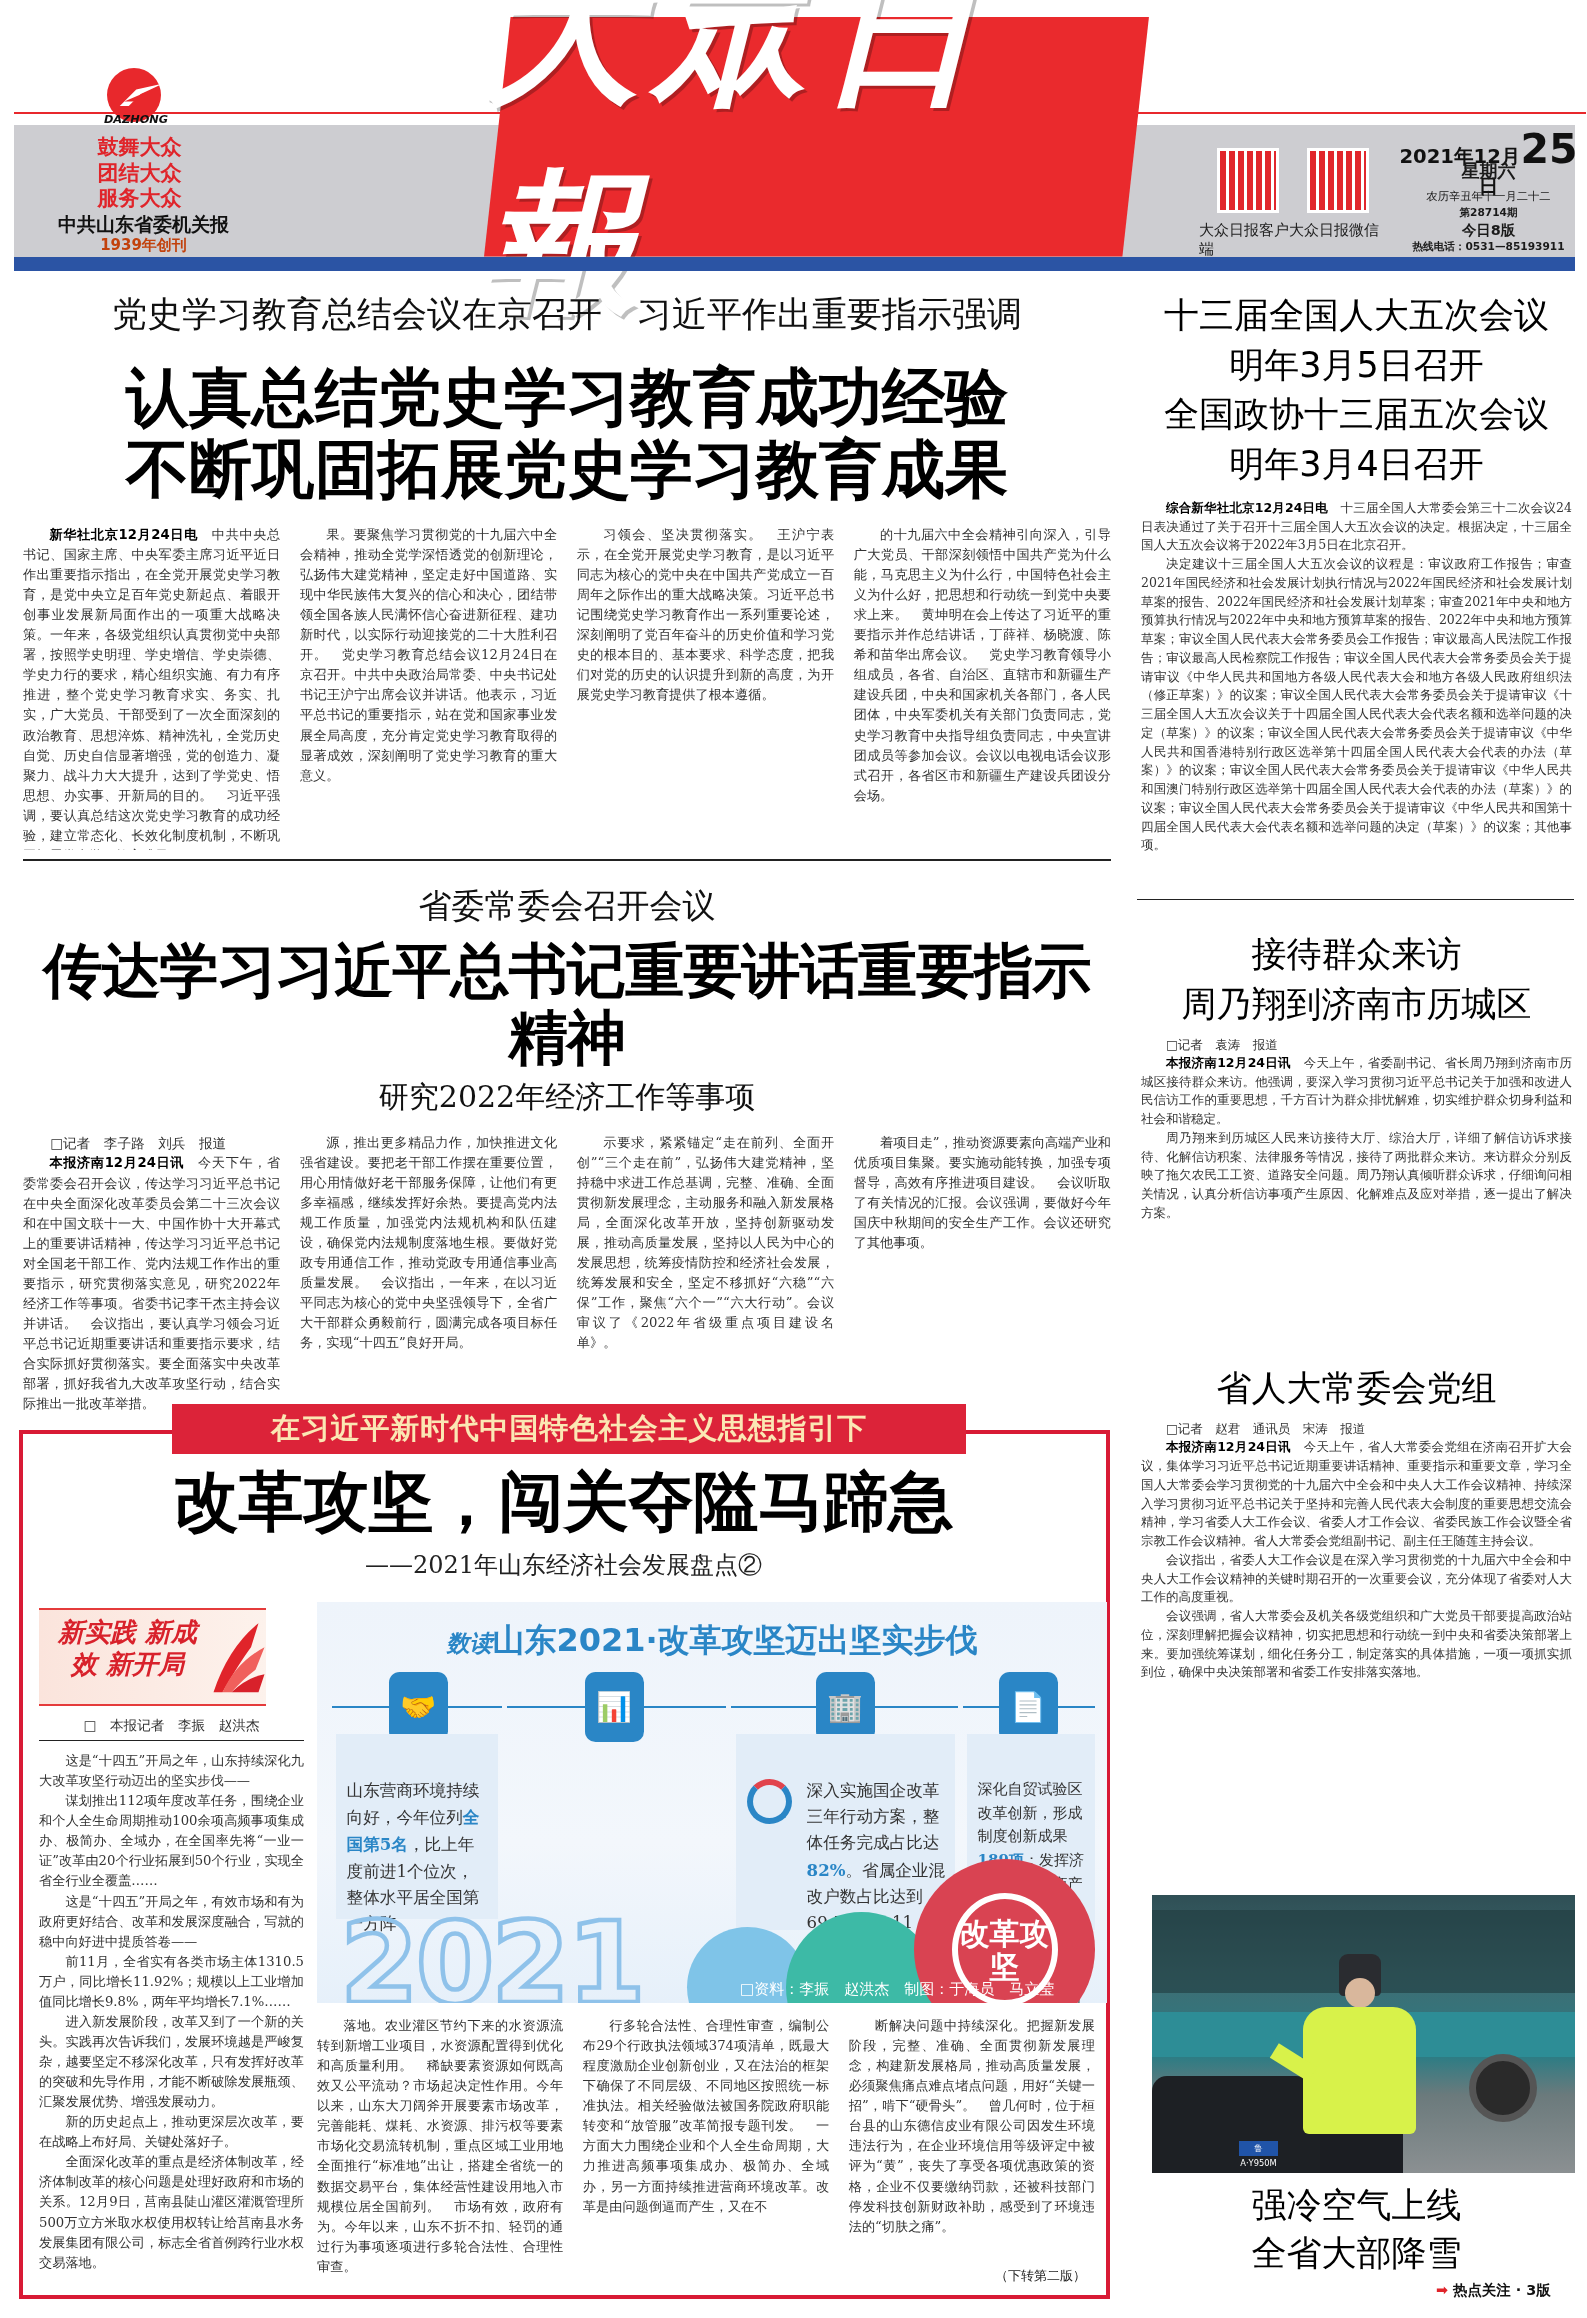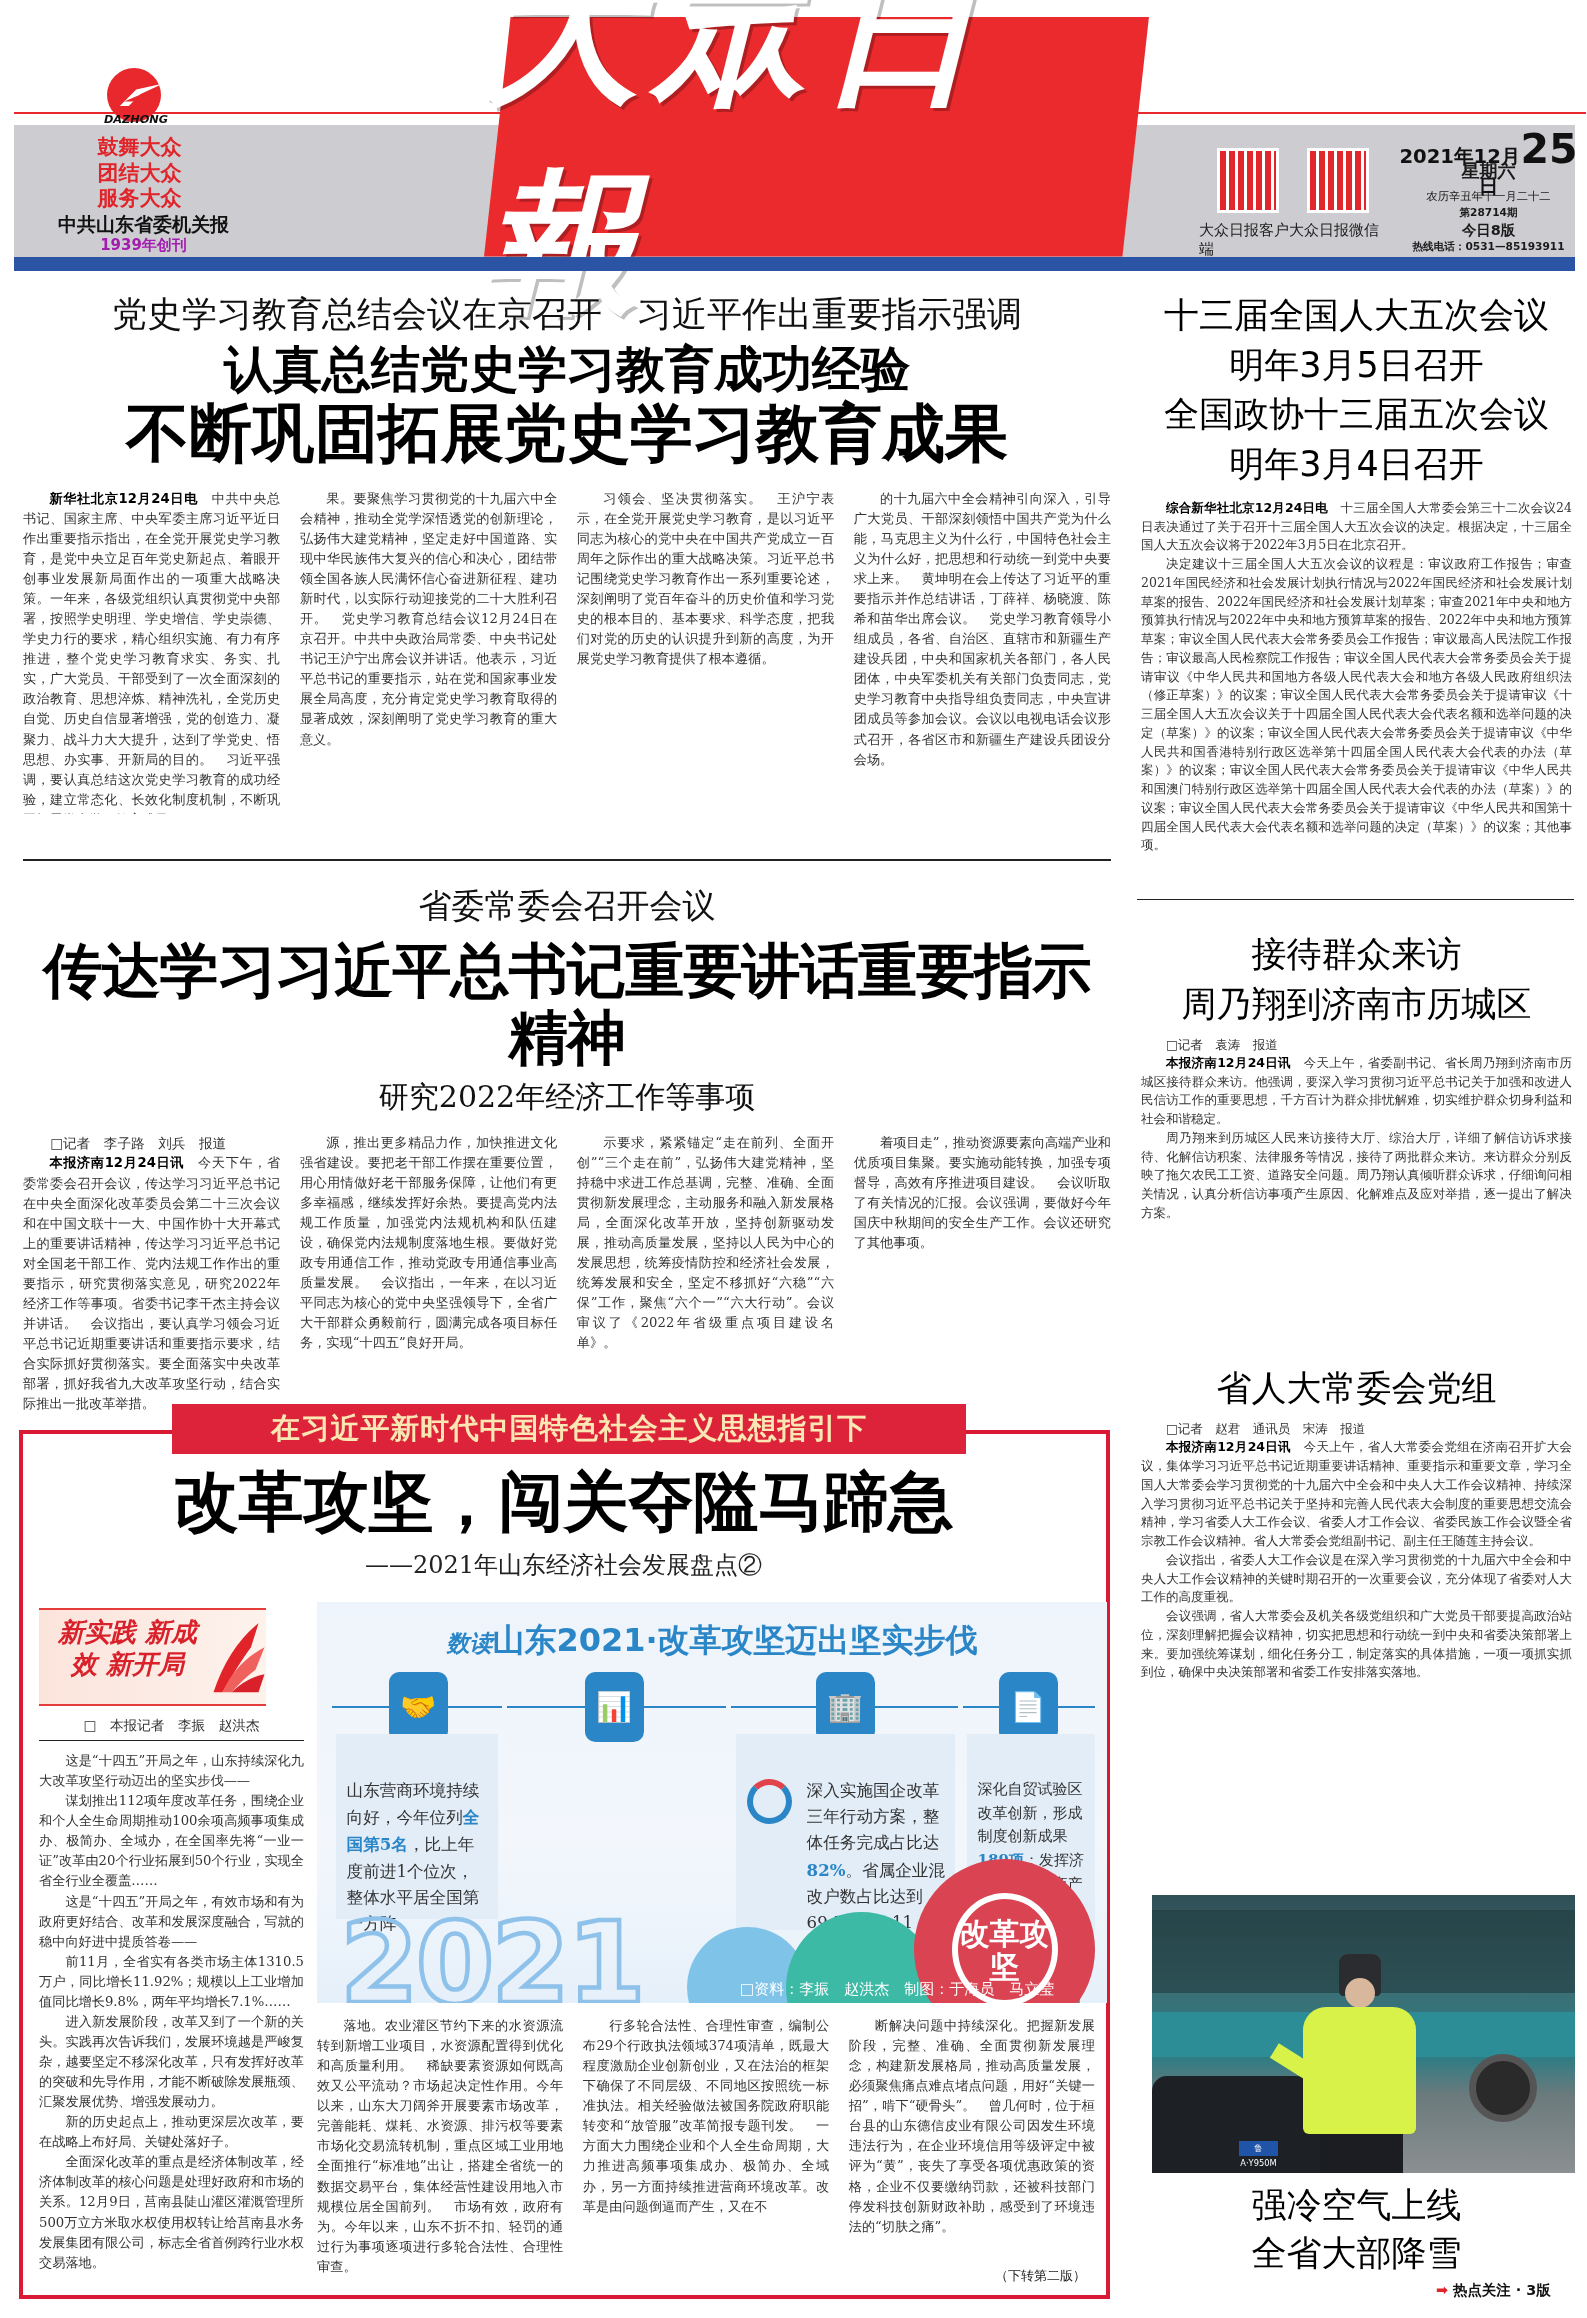--- a/index.html
+++ b/index.html
@@ -17,21 +17,21 @@
             clip-path: polygon(4% 0, 100% 0, 96% 100%, 0 100%); }
   .mh-title { left: 484px; top: 30px; width: 665px; height: 219px; display: flex; align-items: center; justify-content: center;
               color: #ffffff; font-size: 155px; font-weight: bold; letter-spacing: 13.6px; font-style: italic;
               text-shadow: 3px 3px 0 rgba(0,0,0,0.25); }
   .mh-blue { left: 13.6px; top: 257px; width: 1561px; height: 13.6px; background: #2b54a4; }
   .logo-circle { left: 107px; top: 68px; width: 54px; height: 54px; border-radius: 50%; background: #e8282c; }
   .logo-sail { left: 115px; top: 79px; width: 53px; height: 30px; }
   .logo-text { left: 98px; top: 113px; width: 76px; text-align: center; font-size: 11.3px; font-weight: bold; font-style: italic; color: #111; }
   .slogan { left: 45px; width: 189px; text-align: center; font-size: 21px; font-weight: bold; color: #e0242a; }
   .organ { left: 30px; top: 212px; width: 227px; text-align: center; font-size: 19px; font-weight: bold; color: #111; }
-  .founded { left: 30px; top: 236px; width: 227px; text-align: center; font-size: 15px; font-weight: bold; color: #a21caf; }
+  .founded { left: 30px; top: 236px; width: 227px; text-align: center; font-size: 15px; font-weight: bold; color: #c2410c; }
   .qr { width: 62px; height: 65px; background:
         repeating-linear-gradient(90deg, #e1262c 0 6px, #ffffff 6px 9px),
         #e1262c; border: 3.8px solid #fff; }
   .qr::after { content: ""; }
   .qr-label { font-size: 15px; color: #222; width: 98px; }
   .date-line { left: 1398px; top: 125px; width: 181px; text-align: center; font-size: 19.6px; font-weight: bold; color: #111; }
   .date-line .big { font-size: 41px; }
   .weekday { left: 1398px; top: 159px; width: 181px; text-align: center; font-size: 18px; font-weight: bold; }
   .lunar { left: 1398px; top: 189px; width: 181px; text-align: center; font-size: 11.3px; }
   .issue { left: 1398px; top: 206px; width: 181px; text-align: center; font-size: 10.6px; font-weight: bold; }
@@ -117,21 +117,21 @@
   <div class="abs lunar sans">农历辛丑年十一月二十二</div>
   <div class="abs issue sans">第28714期</div>
   <div class="abs pages sans">今日8版</div>
   <div class="abs hotline sans">热线电话：0531—85193911</div>
 
   <div class="abs mh-blue"></div>
 </header>
 
 <section class="abs" style="left:23px;top:291px;width:1088px;height:567px;">
   <div class="kicker" style="font-size:35px;">党史学习教育总结会议在京召开　习近平作出重要指示强调</div>
-  <div class="hl-huge" style="font-size:49px;margin-top:4px;">认真总结党史学习教育成功经验</div>
+  <div class="hl-huge" style="font-size:63px;margin-top:24px;">认真总结党史学习教育成功经验</div>
   <div class="hl-huge" style="font-size:63px;">不断巩固拓展党史学习教育成果</div>
   <div class="cols" style="grid-template-columns:repeat(4,1fr);margin-top:18px;height:325px;overflow:hidden;">
     <p><span class="dateline">新华社北京12月24日电</span>　<span>中共中央总书记、国家主席、中央军委主席习近平近日作出重要指示指出，在全党开展党史学习教育，是党中央立足百年党史新起点、着眼开创事业发展新局面作出的一项重大战略决策。一年来，各级党组织认真贯彻党中央部署，按照学史明理、学史增信、学史崇德、学史力行的要求，精心组织实施、有力有序推进，整个党史学习教育求实、务实、扎实，广大党员、干部受到了一次全面深刻的政治教育、思想淬炼、精神洗礼，全党历史自觉、历史自信显著增强，党的创造力、凝聚力、战斗力大大提升，达到了学党史、悟思想、办实事、开新局的目的。　习近平强调，要认真总结这次党史学习教育的成功经验，建立常态化、长效化制度机制，不断巩固拓展党史学习教育成果。</span></p>
     <p>果。要聚焦学习贯彻党的十九届六中全会精神，推动全党学深悟透党的创新理论，弘扬伟大建党精神，坚定走好中国道路、实现中华民族伟大复兴的信心和决心，团结带领全国各族人民满怀信心奋进新征程、建功新时代，以实际行动迎接党的二十大胜利召开。　党史学习教育总结会议12月24日在京召开。中共中央政治局常委、中央书记处书记王沪宁出席会议并讲话。他表示，习近平总书记的重要指示，站在党和国家事业发展全局高度，充分肯定党史学习教育取得的显著成效，深刻阐明了党史学习教育的重大意义。</p>
     <p>习领会、坚决贯彻落实。　王沪宁表示，在全党开展党史学习教育，是以习近平同志为核心的党中央在中国共产党成立一百周年之际作出的重大战略决策。习近平总书记围绕党史学习教育作出一系列重要论述，深刻阐明了党百年奋斗的历史价值和学习党史的根本目的、基本要求、科学态度，把我们对党的历史的认识提升到新的高度，为开展党史学习教育提供了根本遵循。</p>
     <p>的十九届六中全会精神引向深入，引导广大党员、干部深刻领悟中国共产党为什么能，马克思主义为什么行，中国特色社会主义为什么好，把思想和行动统一到党中央要求上来。　黄坤明在会上传达了习近平的重要指示并作总结讲话，丁薛祥、杨晓渡、陈希和苗华出席会议。　党史学习教育领导小组成员，各省、自治区、直辖市和新疆生产建设兵团，中央和国家机关各部门，各人民团体，中央军委机关有关部门负责同志，党史学习教育中央指导组负责同志，中央宣讲团成员等参加会议。会议以电视电话会议形式召开，各省区市和新疆生产建设兵团设分会场。</p>
   </div>
 </section>
 
 <section class="abs" style="left:1141px;top:291px;width:431px;height:597px;">

